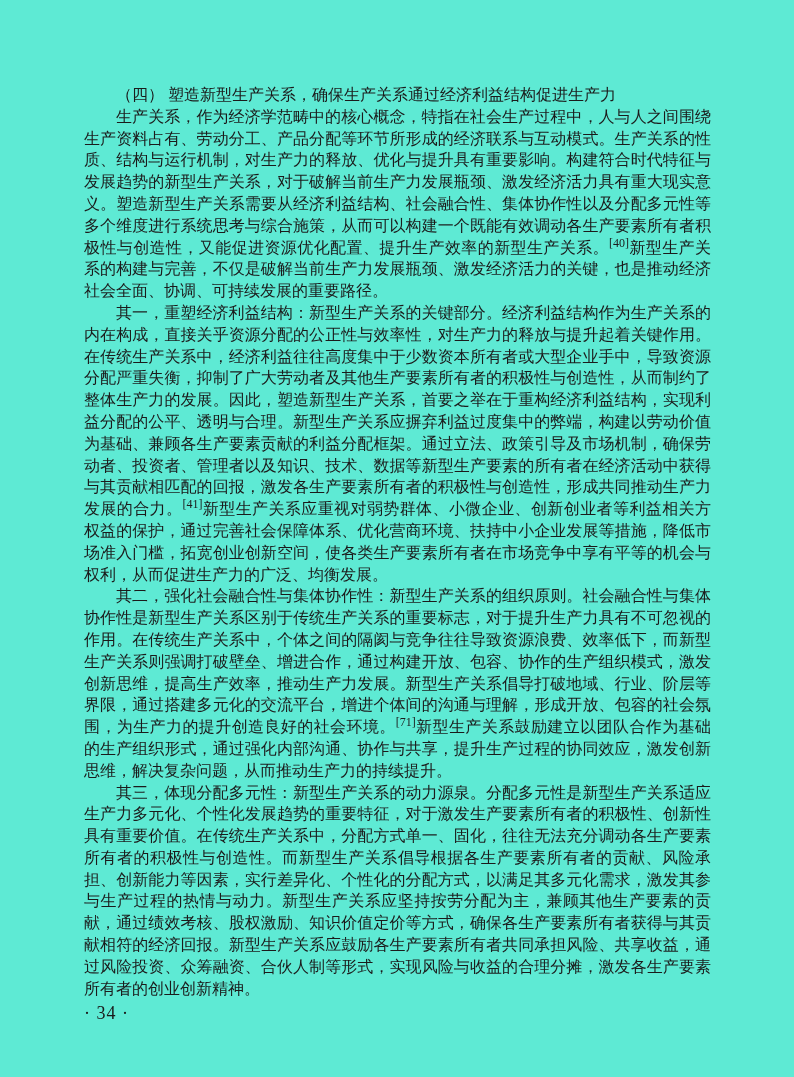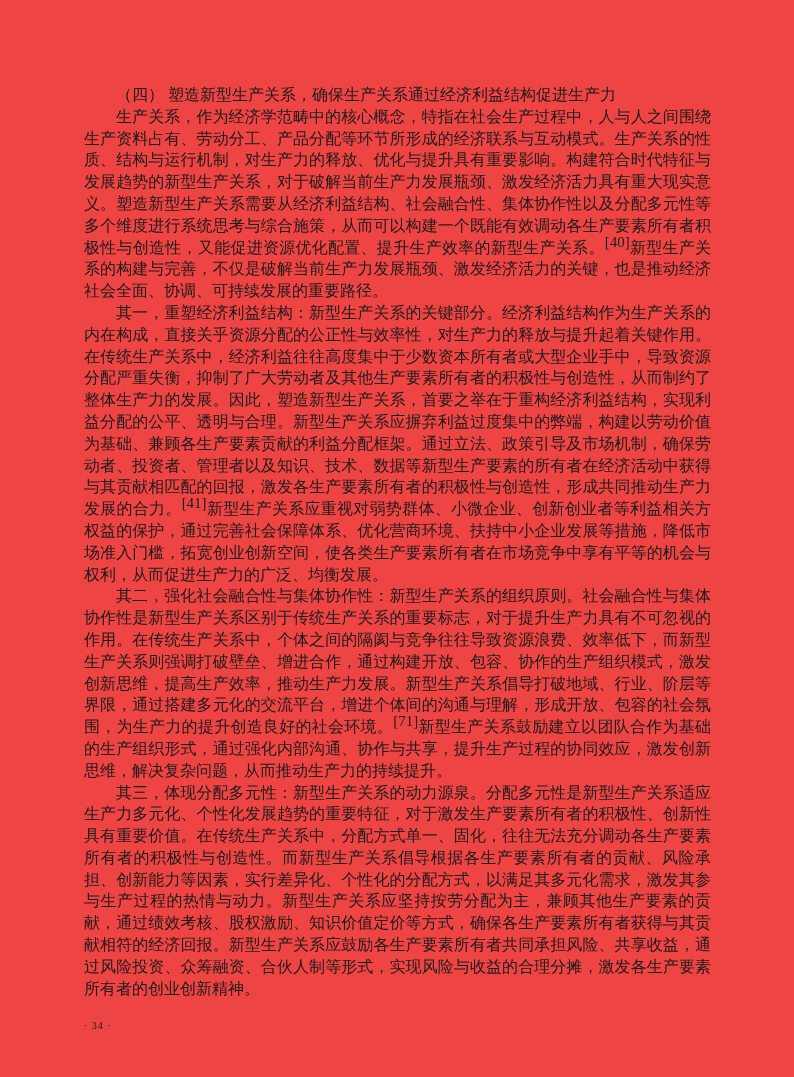--- a/index.html
+++ b/index.html
@@ -4,21 +4,21 @@
 <style>
   html, body {
     margin: 0;
     padding: 0;
     background: #ffffff;
   }
   .page {
     position: relative;
     width: 794px;
     height: 1077px;
-    background: #ef4444;
+    background: #5eead4;
     box-sizing: border-box;
     padding: 84px 83px 0 84px;
     overflow: hidden;
     font-family: "Liberation Serif", "DejaVu Serif", serif;
     color: #1b1b1b;
   }
   .article {
     font-size: 16px;
     line-height: 21.8px;
   }
@@ -33,28 +33,28 @@
   }
   .para {
     margin: 0;
     padding: 0;
     text-indent: 2em;
     text-align: justify;
     text-justify: inter-ideograph;
     word-break: break-all;
   }
   .para sup {
-    font-size: 15px;
+    font-size: 12px;
     line-height: 0;
     vertical-align: super;
     letter-spacing: 0;
   }
   .page-number {
-    margin-top: 16px;
-    font-size: 10px;
+    margin-top: 4px;
+    font-size: 18px;
     letter-spacing: 1px;
   }
 </style>
 </head>
 <body>
 
 <div class="page">
   <div class="article">
     <h2 class="heading">（四） 塑造新型生产关系，确保生产关系通过经济利益结构促进生产力</h2>
     <div>

